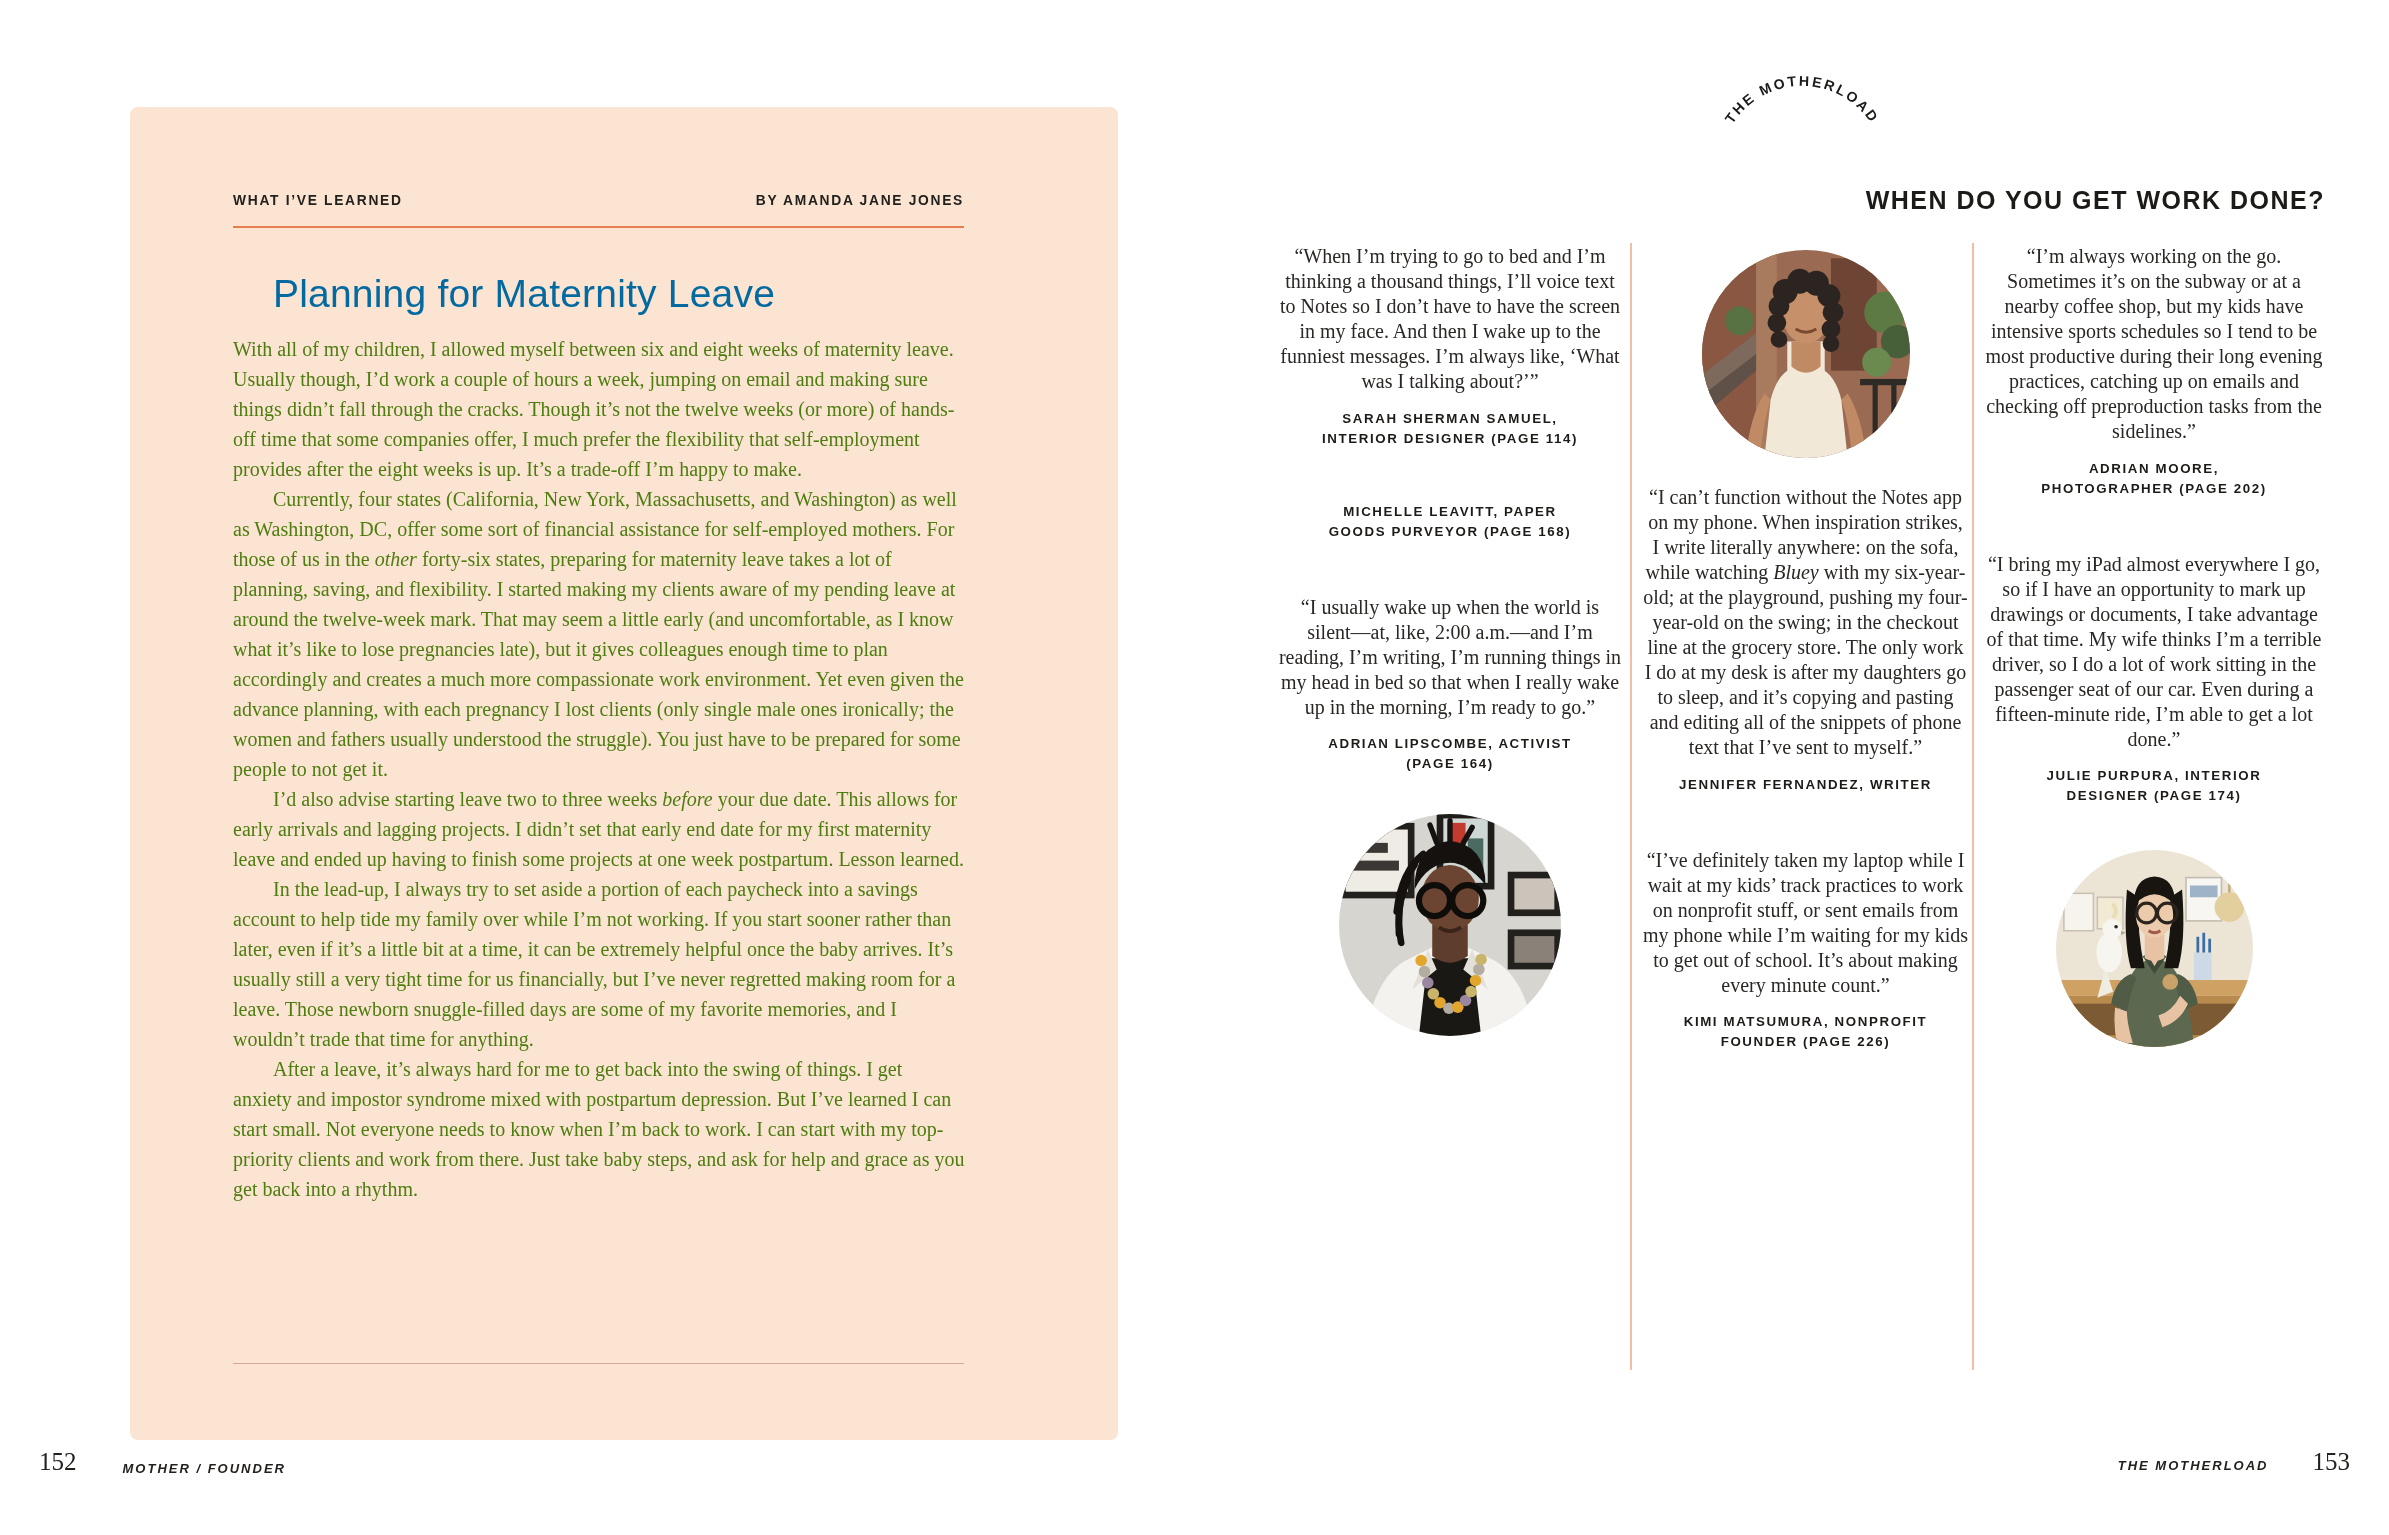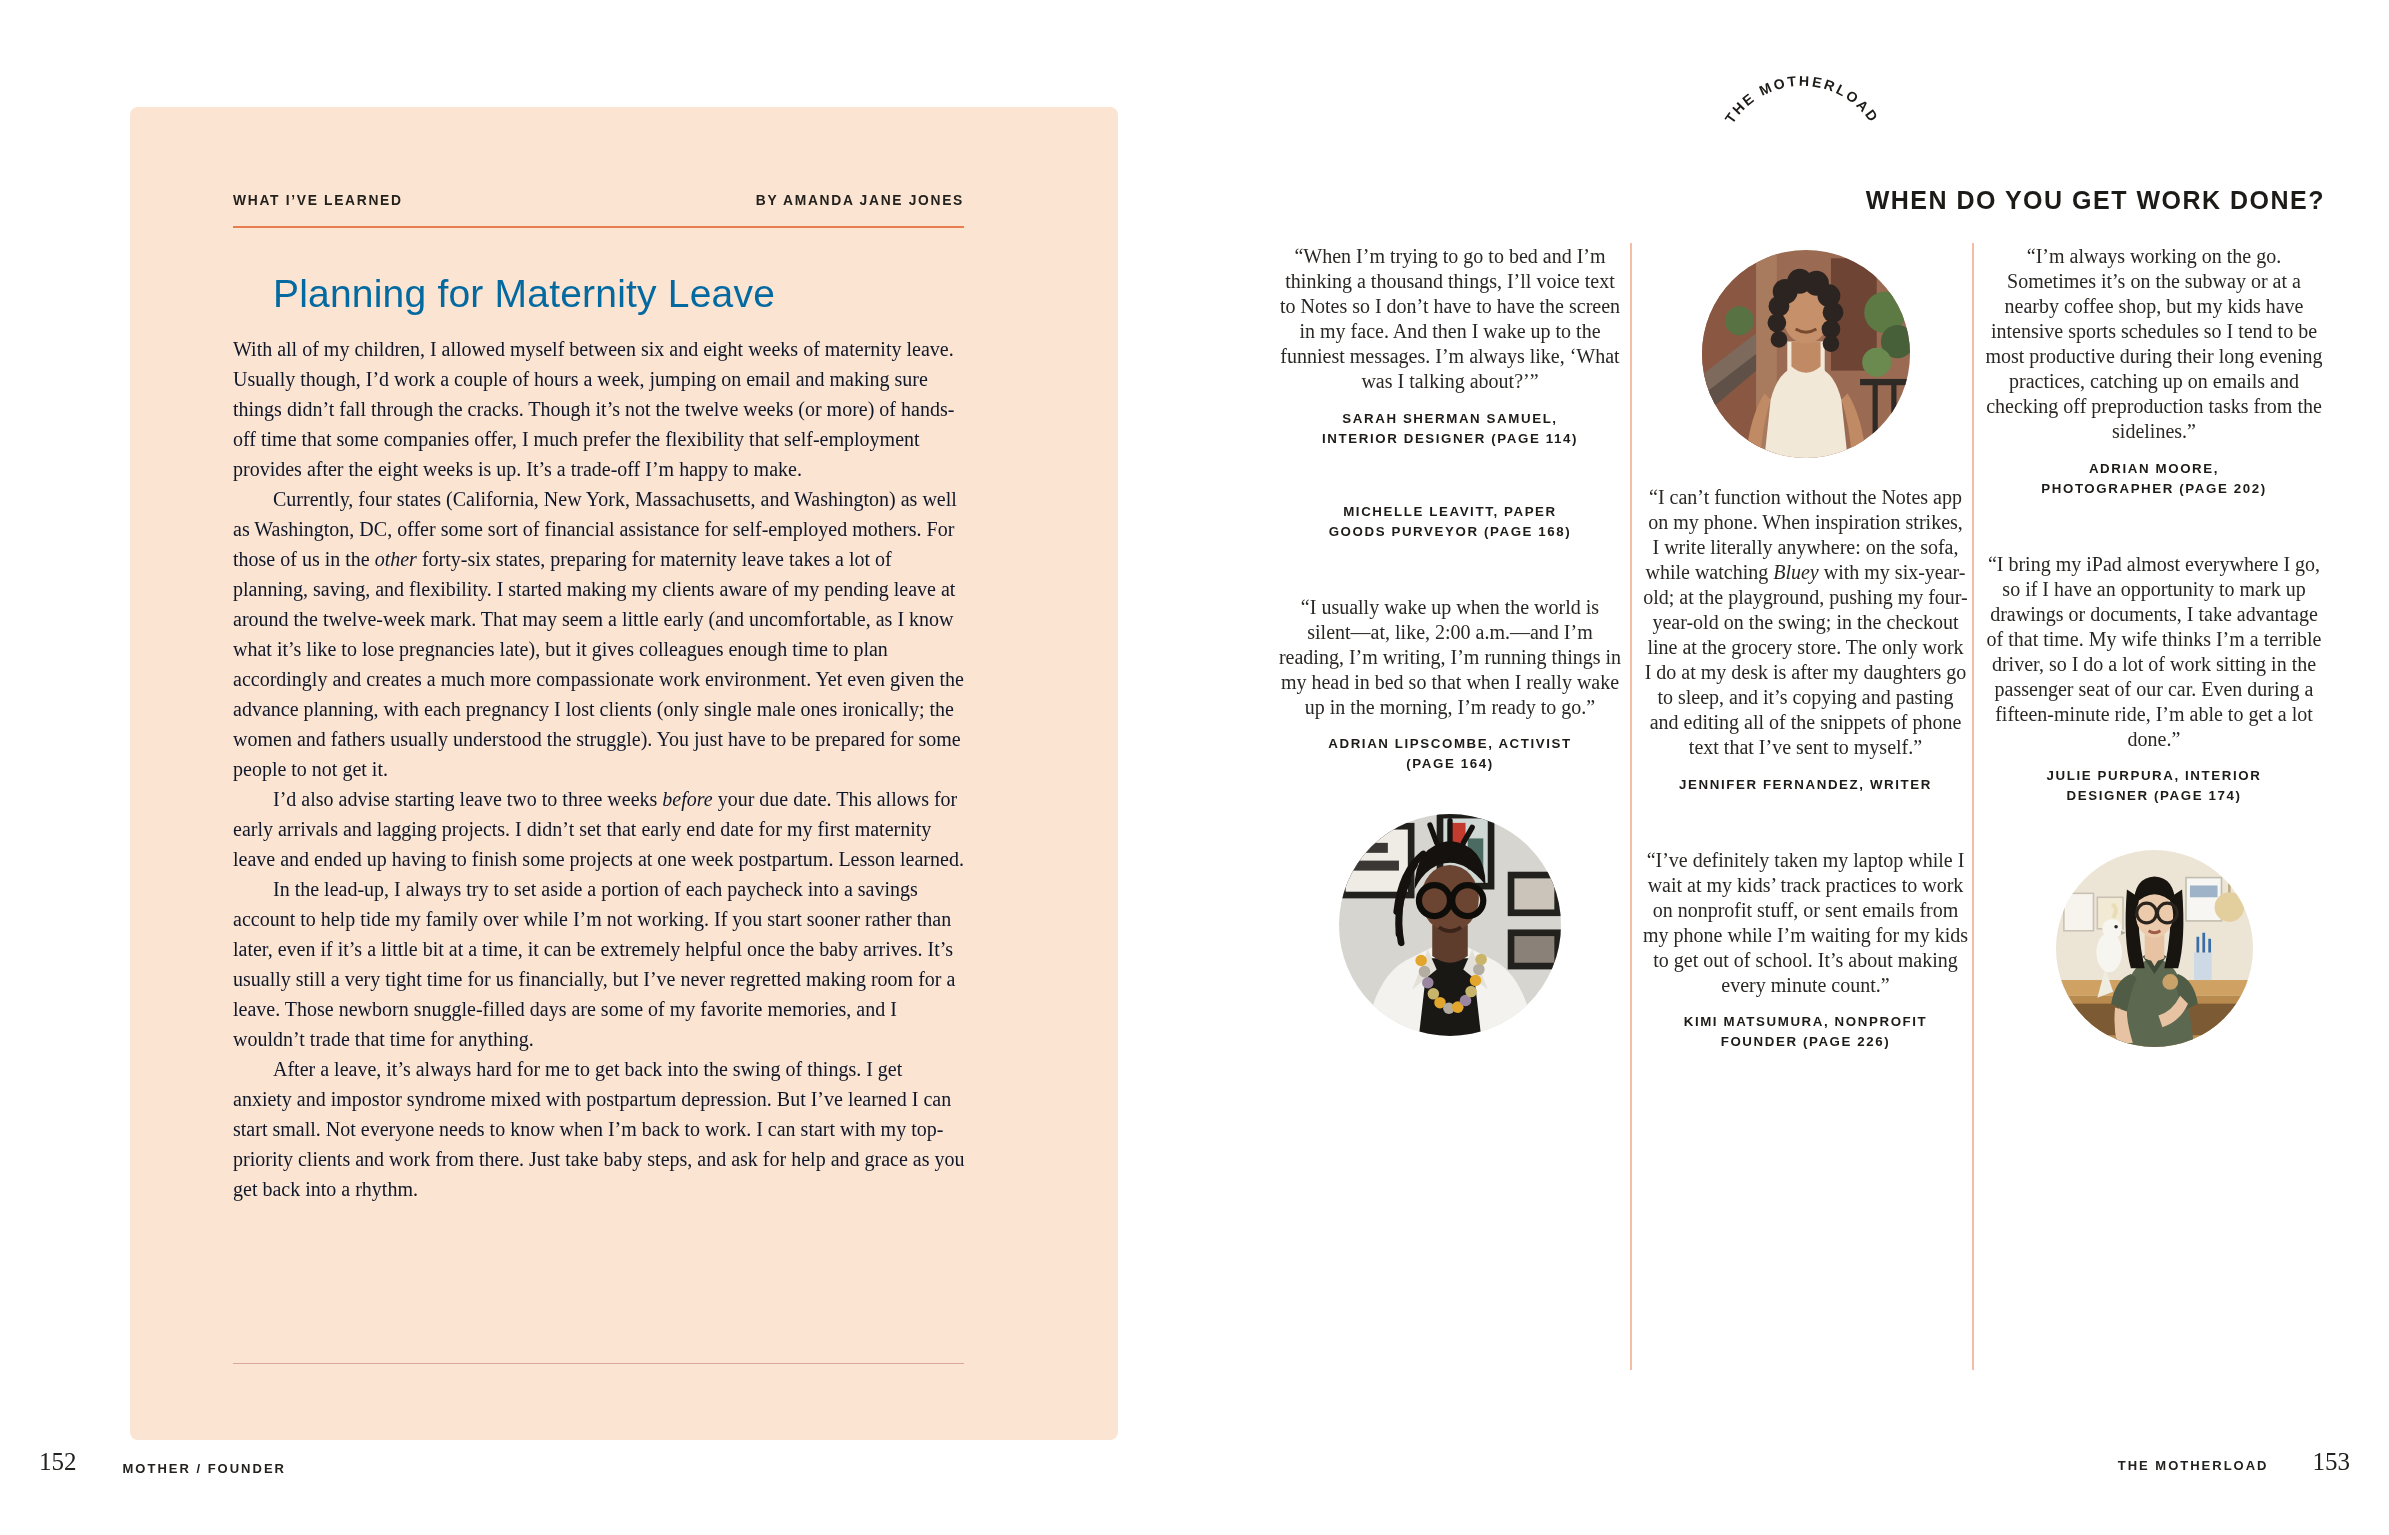--- a/index.html
+++ b/index.html
@@ -24,41 +24,41 @@
     position:absolute; left:103px; top:119px; width:731px; height:1.8px;
     background:var(--rule-accent,#e87e50);
   }
   .essay-title {
     position:absolute; left:101px; top:139px; width:827px;
     font-size:39px; font-weight:400; letter-spacing:0.2px; color:#0369a1;margin-left:42px;
   }
   .essay-body {
     position:absolute; left:103px; top:227px; width:733px;
     font-family:"Liberation Serif", serif; font-size:20px; line-height:30px;
-    color:#0f172a; text-align:left;
+    color:#4d7c0f; text-align:left;
   }
   .essay-body p { margin:0; }
   .essay-body p.indent { text-indent:40px; }
   .it { font-style:italic; }
   .essay-end-rule {
     position:absolute; left:103px; top:1256px; width:731px; height:0.9px;
     background:#d9a89a;
   }
 
   
   .footer-left {
     position:absolute; left:39px; top:1448px;
     display:flex; align-items:flex-end; gap:46px;
   }
   .footer-right {
     position:absolute; right:39px; top:1448px;
     display:flex; align-items:baseline; gap:44px;
   }
   .page-num { font-family:"Liberation Serif", serif; font-size:25px; color:#23211e; }
-  .footer-label { font-size:13px; font-weight:bold; letter-spacing:2px; color:#23211e; }
+  .footer-label { font-size:13px; font-weight:bold; letter-spacing:2px; color:#23211e;font-style:italic; }
 
   
   .arc-logo { position:absolute; left:1711px; top:39px; width:182px; height:96px; }
   .right-heading {
     position:absolute; left:1277px; top:165px; width:1048px;
     text-align:right; font-size:25px; font-weight:bold; letter-spacing:1.5px;
     color:#1d1b18;
   }
   .column { position:absolute; top:244px; }
   .col-1 { left:1277px; width:346px; }

